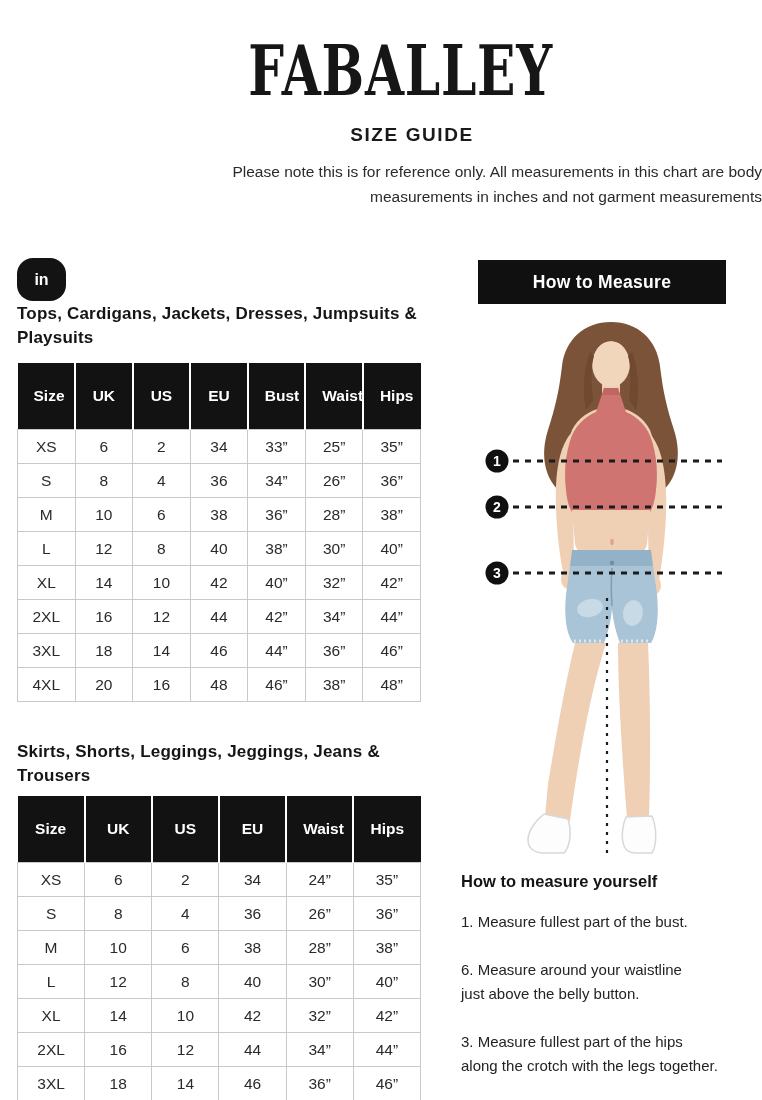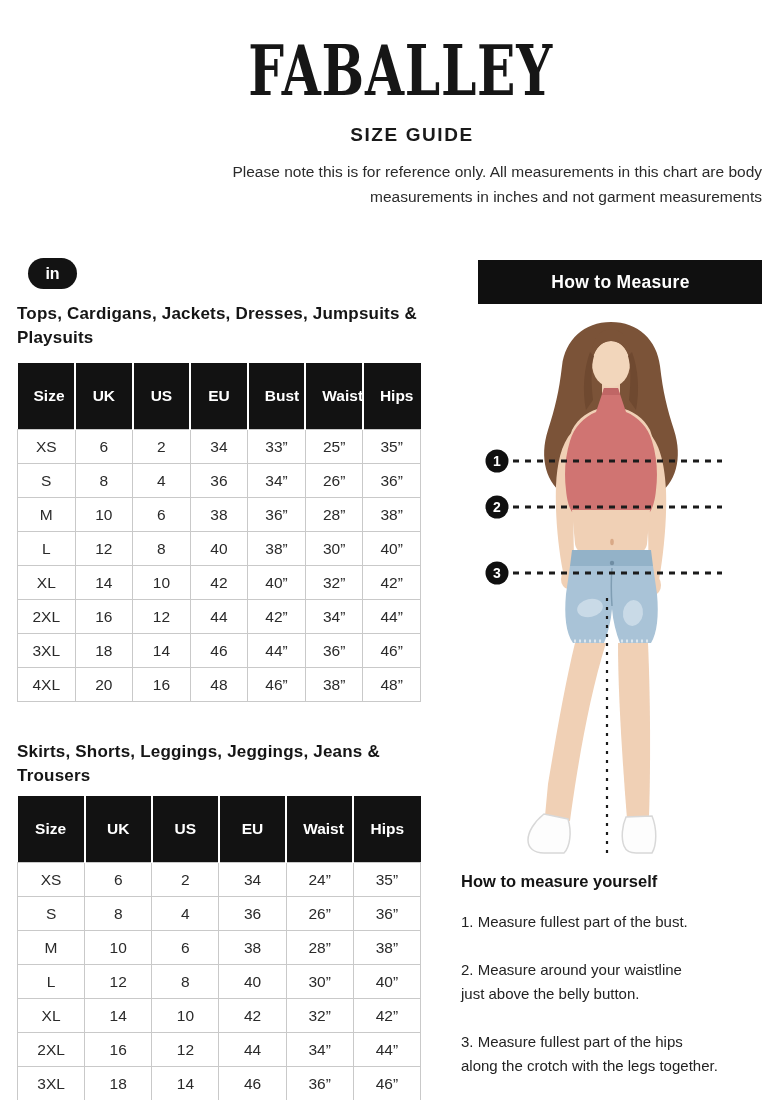--- a/index.html
+++ b/index.html
@@ -17,21 +17,21 @@
   .size-guide{
     position:absolute;top:124px;left:0;width:100%;text-align:center;
     font-size:19px;font-weight:700;letter-spacing:1.6px;color:#1a1a1a;padding-left:31px;
   }
   .note{
     position:absolute;top:160px;left:0;width:100%;text-align:right;
     font-size:15.5px;line-height:24.5px;color:#2b2b2b;
   }
   
   .unit-badge{
-    position:absolute;left:28px;top:258px;width:49px;height:31px;background:#131313;
+    position:absolute;left:17px;top:258px;width:49px;height:43px;background:#131313;
     border-radius:16px;color:#fff;font-size:16px;font-weight:700;
     display:flex;align-items:center;justify-content:center;cursor:pointer;
   }
   
   .left-col{position:absolute;left:17px;top:302px;width:404px;}
   .section-title{
     font-size:17px;font-weight:700;line-height:24px;color:#151515;
     margin:0 0 13px 0;letter-spacing:.2px;
   }
   .section-title.second{margin-top:38px;margin-bottom:8px;}
@@ -40,21 +40,21 @@
     background:#121212;color:#ffffff;font-size:15.5px;font-weight:700;height:34px;
     border-right:2px solid #ffffff;text-align:center;padding:16px;
   }
   table.size-table th:last-child{border-right:none;}
   table.size-table td{
     border:1px solid #c9c9c9;height:33px;text-align:center;
     font-size:15.5px;color:#2a2a2a;padding:0;background:#fff;
   }
   
   .measure-banner{
-    position:absolute;left:478px;top:260px;width:285px;height:44px;background:#101010;
+    position:absolute;left:478px;top:260px;width:248px;height:44px;background:#101010;
     color:#fff;display:flex;align-items:center;justify-content:center;
     font-size:17.5px;font-weight:700;letter-spacing:.3px;
   }
   .figure{position:absolute;left:460px;top:316px;width:302px;height:542px;}
   .figure svg{display:block;}
   .figure text{font-family:"Liberation Sans",sans-serif;}
   .instructions{position:absolute;left:461px;top:872px;width:306px;color:#232323;}
   .instructions .ins-heading{font-size:16.5px;font-weight:700;margin:0 0 19px 0;color:#141414;}
   .instructions .step{font-size:15px;line-height:24px;margin:0 0 24px 0;}
   .instructions .step:last-child{margin-bottom:0;}
@@ -305,21 +305,21 @@
       </g>
     </svg>
   </div>
 
   <div class="instructions">
     <h3 class="ins-heading">How to measure yourself</h3>
     <p class="step">
       <span>1. Measure fullest part of the bust.</span>
     </p>
     <p class="step">
-      <span>2. Measure around your waistline</span><br>
+      <span>6. Measure around your waistline</span><br>
       <span>just above the belly button.</span>
     </p>
     <p class="step">
       <span>3. Measure fullest part of the hips</span><br>
       <span>along the crotch with the legs together.</span>
     </p>
   </div>
 
 </div>
 

